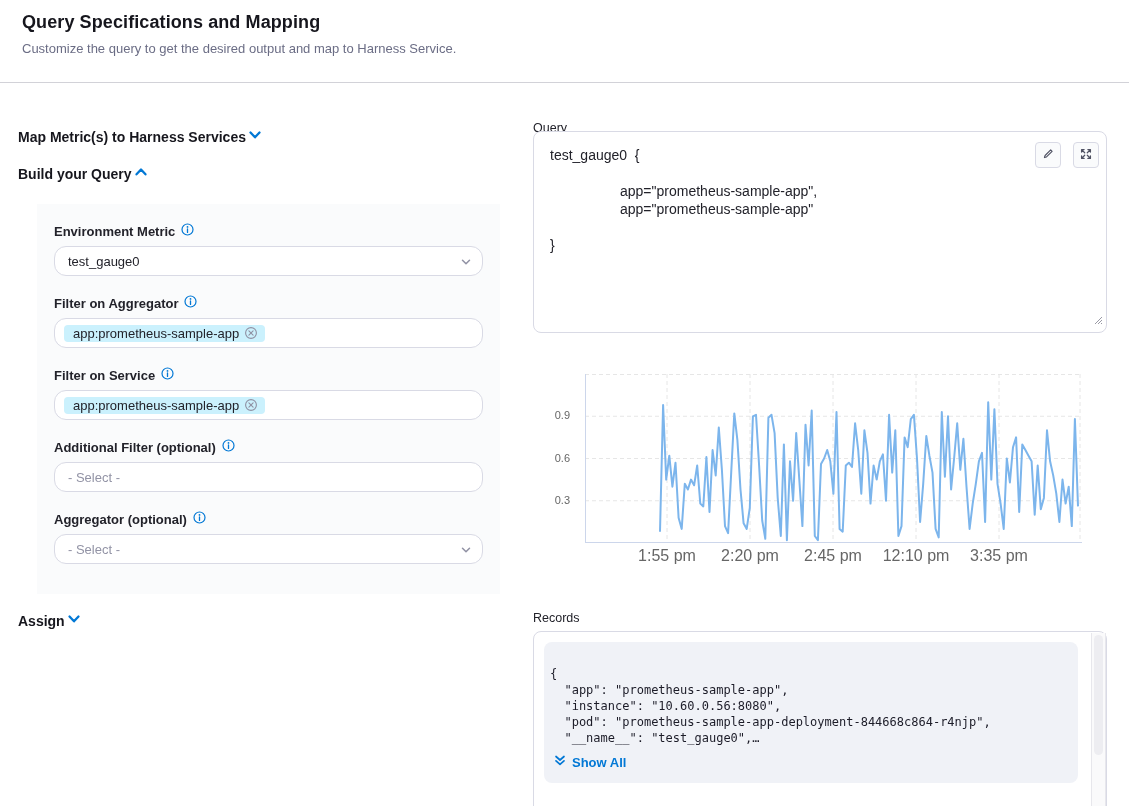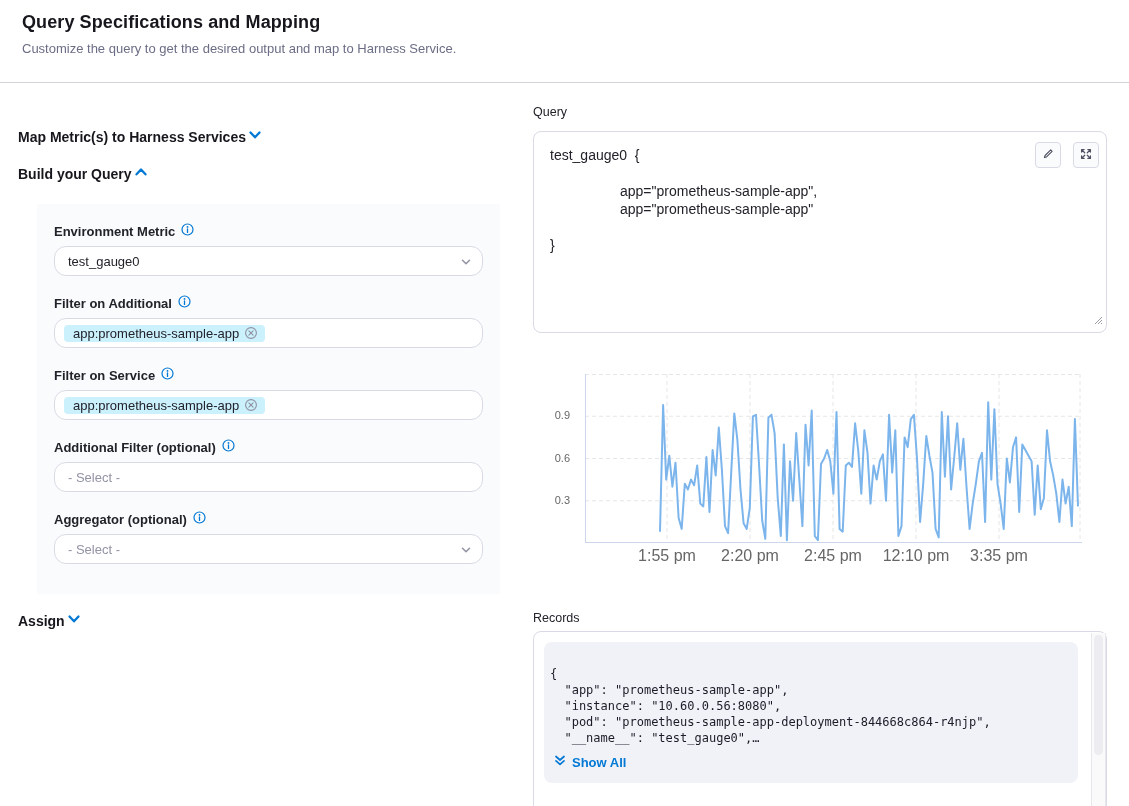--- a/index.html
+++ b/index.html
@@ -135,21 +135,21 @@
         <span class="chev">
           <svg width="12" height="12" viewBox="0 0 12 12">
               <polyline points="2.5,4.2 6,7.8 9.5,4.2" fill="none" stroke="#9293a5" stroke-width="1.5" stroke-linecap="round" stroke-linejoin="round"></polyline>
             </svg>
         </span>
       </div>
     </div>
 
     <div class="field">
       <div class="field-label-row">
-        <span class="field-label">Filter on Additional</span>
+        <span class="field-label">Filter on Aggregator</span>
         <span>
           <svg width="13" height="13" viewBox="0 0 13 13">
               <circle cx="6.5" cy="6.5" r="5.5" fill="none" stroke="#0278d5" stroke-width="1.2"></circle>
               <circle cx="6.5" cy="3.9" r="0.9" fill="#0278d5"></circle>
               <line x1="6.5" y1="5.9" x2="6.5" y2="9.4" stroke="#0278d5" stroke-width="1.3" stroke-linecap="round"></line>
             </svg>
         </span>
       </div>
       <div class="input">
         <span class="tag">
@@ -235,21 +235,21 @@
       <svg width="14" height="14" viewBox="0 0 14 14">
           <polyline points="2.5,4.5 7,9.3 11.5,4.5" fill="none" stroke="#0278d5" stroke-width="2.3" stroke-linecap="round" stroke-linejoin="round"></polyline>
         </svg>
     </span>
   </div>
 
 </div>
 
 <div class="right-col">
 
-  <div class="small-label" style="position:absolute;left:0;top:0;">Query</div>
+  <div class="small-label" style="position:absolute;left:0;top:16px;">Query</div>
 
   <div class="query-box">
     <pre class="query-text">test_gauge0  {
 
                   app="prometheus-sample-app",
                   app="prometheus-sample-app"
 
 }</pre>
     <button class="icon-btn edit">
       <span>

